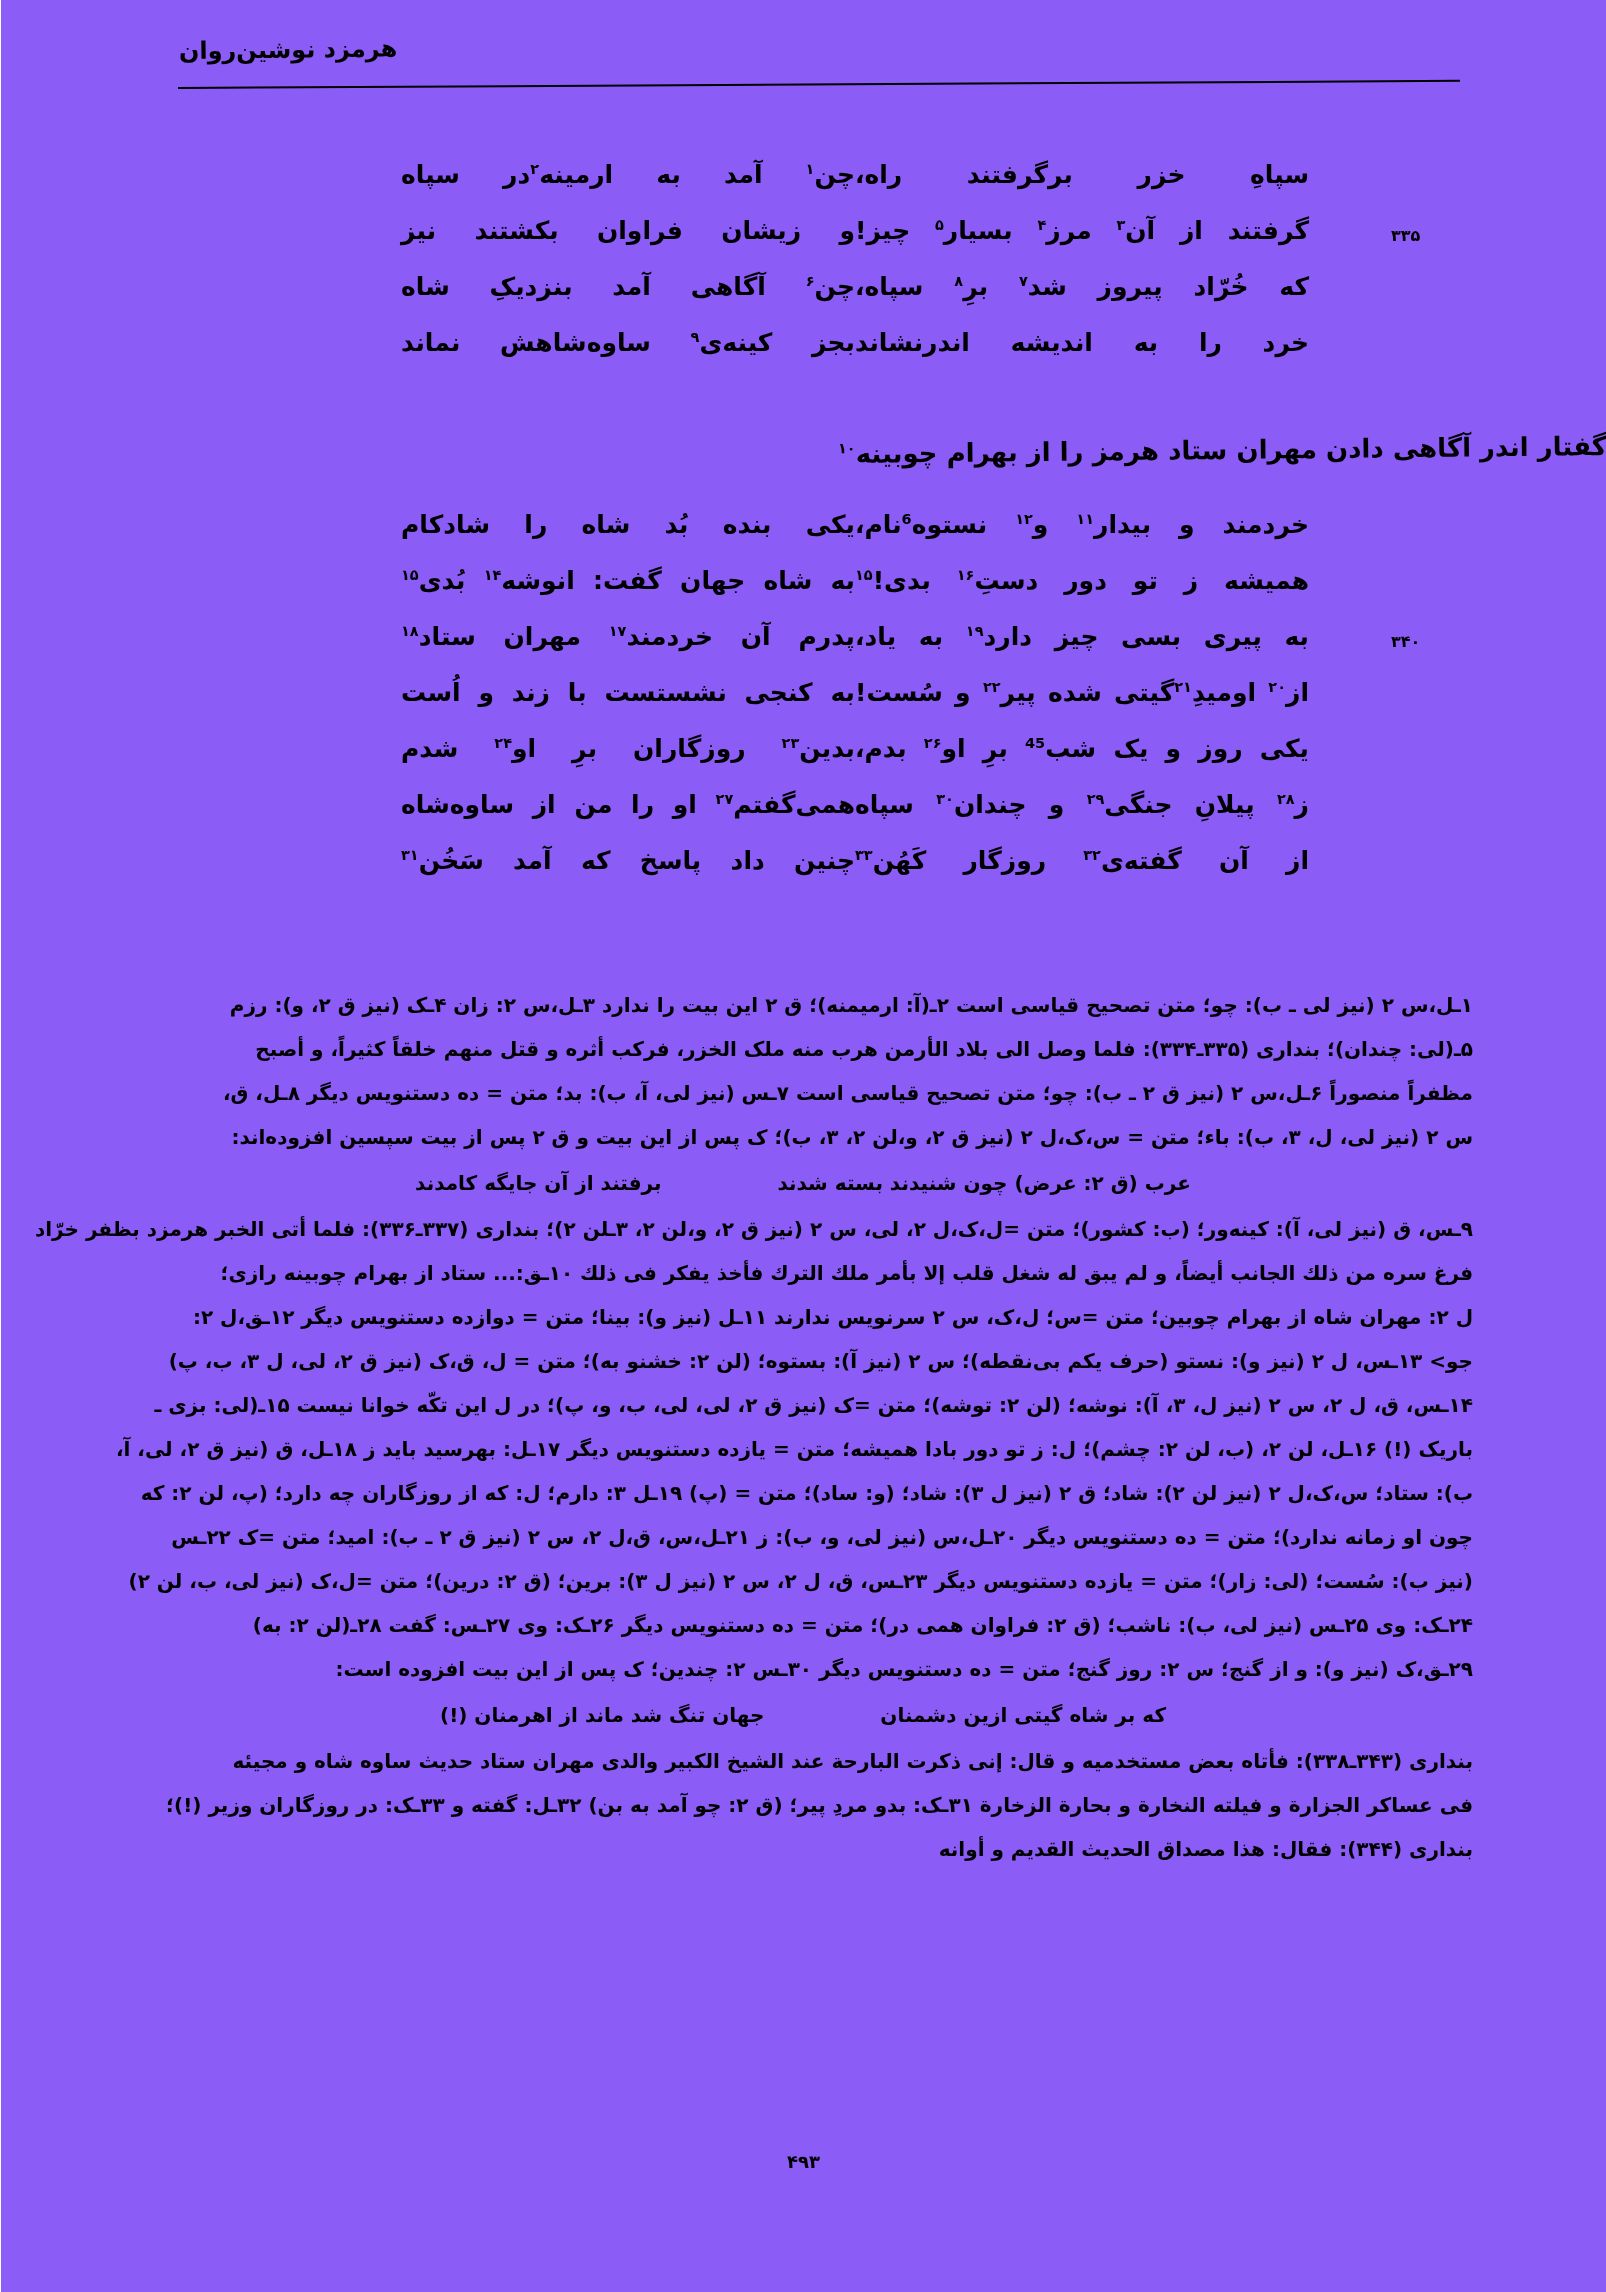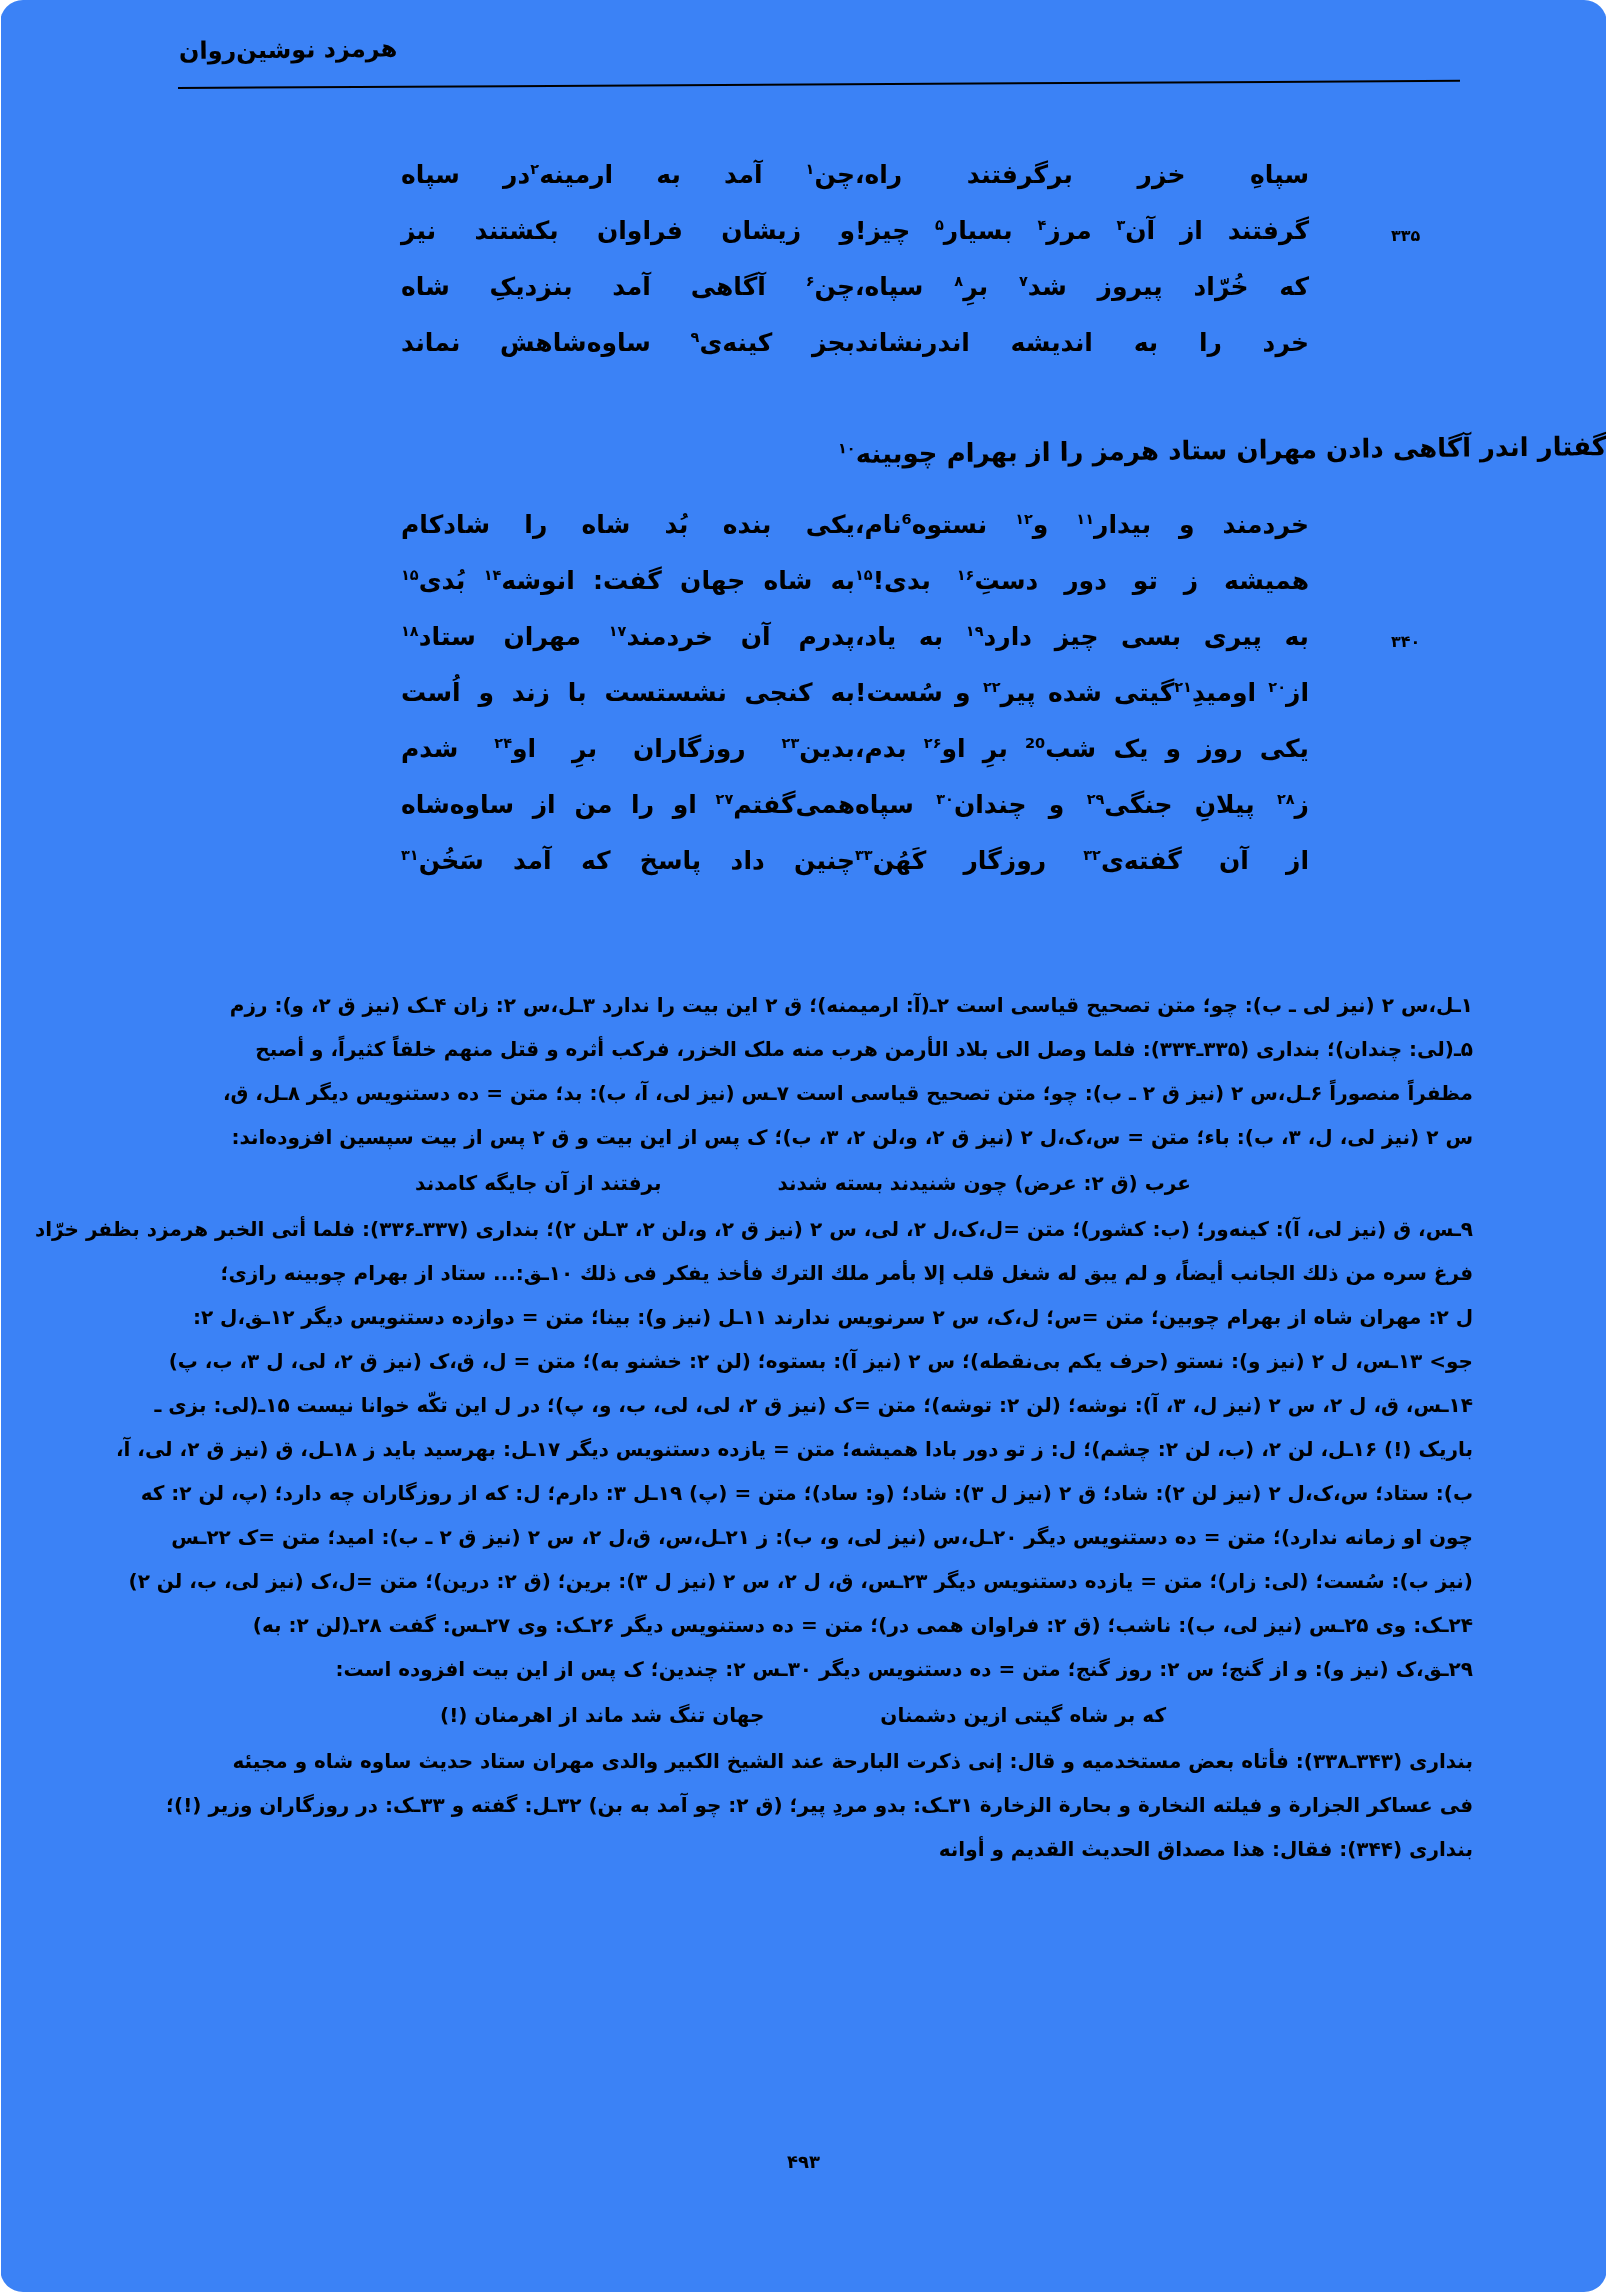--- a/index.html
+++ b/index.html
@@ -12,22 +12,21 @@
     width: 1607px;
     height: 2292px;
     position: relative;
     font-family: "DejaVu Sans", "Liberation Sans", sans-serif;
     color: #000000;
     overflow: hidden;
   }
   .page {
     position: absolute;
     inset: 0;
-    background: #3b82f6;
-    border-radius: 23px;
+    background: #8b5cf6;
   }
 
   
   .runhead-wrap {
     position: absolute;
     top: 37px;
     left: 0;
     right: 0;
     height: 68px;
   }
@@ -231,21 +230,21 @@
     </div>
 
     <div class="verse-line">
       <div class="vnum"></div>
       <div class="hemistich hemi-b"><span>از</span><sup class="vs">۲۰</sup><span> اومیدِ</span><sup class="vs">۲۱</sup><span>گیتی شده پیر</span><sup class="vs">۲۲</sup><span> و سُست!</span></div>
       <div class="hemistich hemi-a"><span>به کنجی نشستست با زند و اُست</span></div>
     </div>
 
     <div class="verse-line">
       <div class="vnum"></div>
-      <div class="hemistich hemi-b"><span>یکی روز و یک شب</span><sup class="vs">20</sup><span> برِ او</span><sup class="vs">۲۶</sup><span> بدم،</span></div>
+      <div class="hemistich hemi-b"><span>یکی روز و یک شب</span><sup class="vs">45</sup><span> برِ او</span><sup class="vs">۲۶</sup><span> بدم،</span></div>
       <div class="hemistich hemi-a"><span>بدین</span><sup class="vs">۲۳</sup><span> روزگاران برِ او</span><sup class="vs">۲۴</sup><span> شدم</span></div>
     </div>
 
     <div class="verse-line">
       <div class="vnum"></div>
       <div class="hemistich hemi-b"><span>ز</span><sup class="vs">۲۸</sup><span> پیلانِ جنگی</span><sup class="vs">۲۹</sup><span> و چندان</span><sup class="vs">۳۰</sup><span> سپاه</span></div>
       <div class="hemistich hemi-a"><span>همی‌گفتم</span><sup class="vs">۲۷</sup><span> او را من از ساوه‌شاه</span></div>
     </div>
 
     <div class="verse-line">

